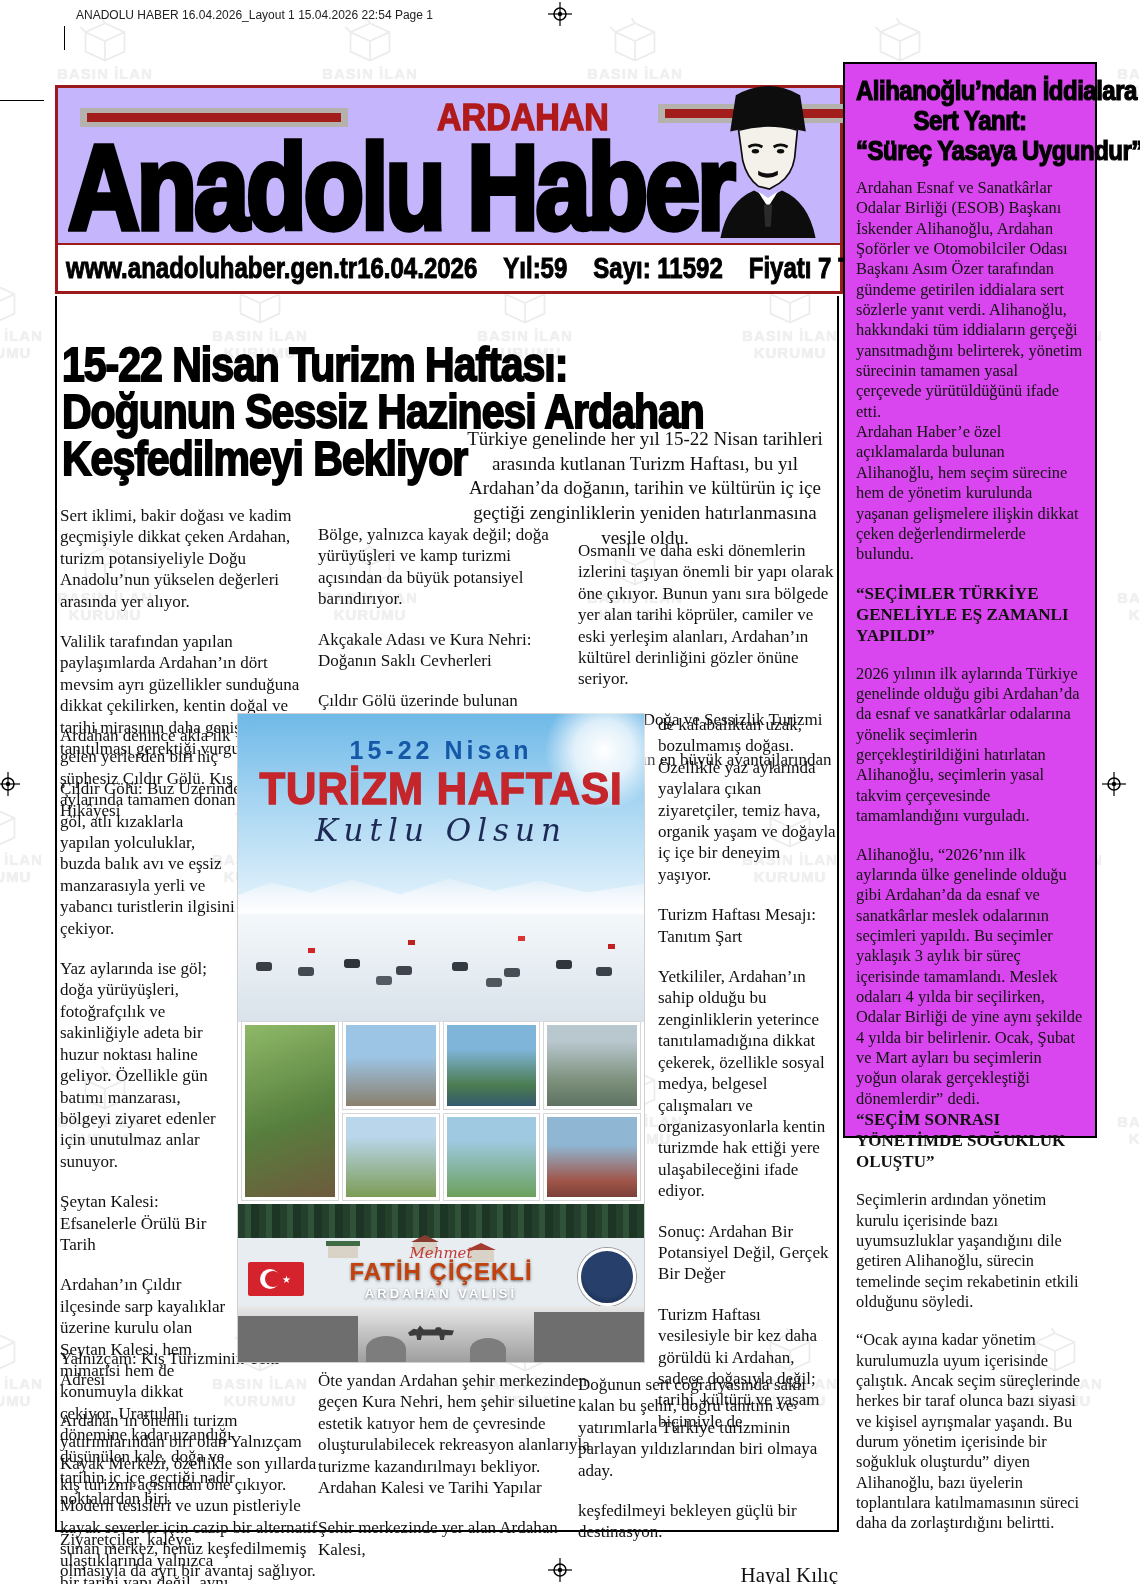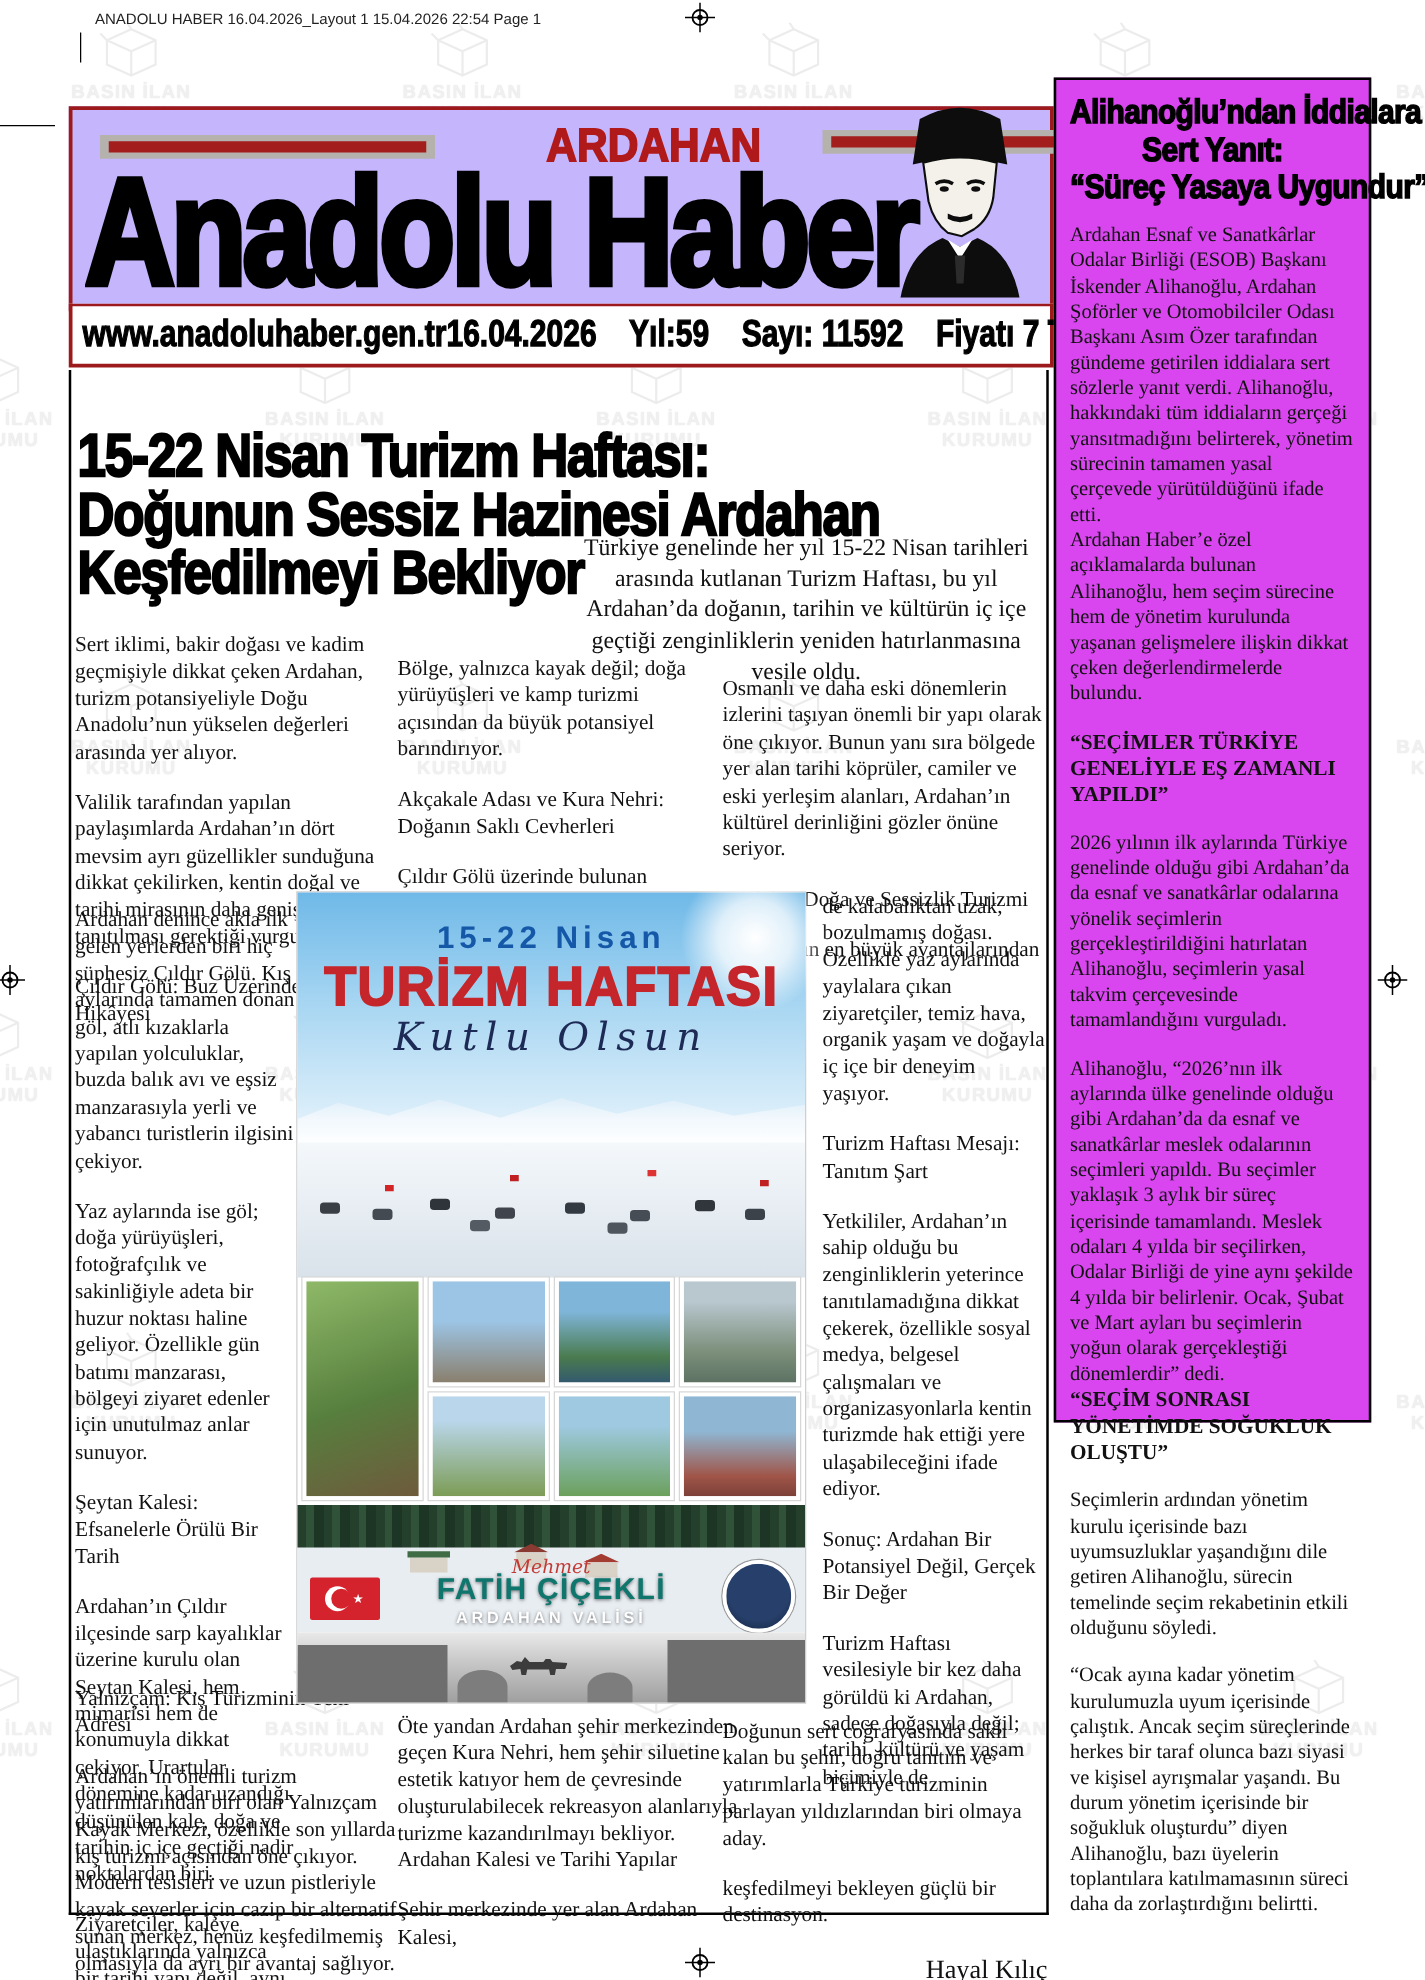--- a/index.html
+++ b/index.html
@@ -99,21 +99,21 @@
     clip-path:polygon(0 100%,50% 0,100% 100%);}
   .p-flag{position:absolute;left:10px;top:58px;width:56px;height:34px;background:#d5232e;border-radius:2px;}
   .p-flag .cres{position:absolute;left:12px;top:7px;width:20px;height:20px;border-radius:50%;background:#fff;}
   .p-flag .cres2{position:absolute;left:17px;top:9px;width:16px;height:16px;border-radius:50%;background:#d5232e;}
   .p-flag .star{position:absolute;left:34px;top:13px;color:#fff;font-size:10px;line-height:10px;}
   .p-seal{position:absolute;right:8px;top:44px;width:52px;height:52px;border-radius:50%;
     background:radial-gradient(circle at 50% 40%,#27406b 0 60%,#12203c 100%);border:3px solid #fff;box-shadow:0 0 0 1px #999;}
   .p-sig{position:absolute;top:40px;left:0;right:0;text-align:center;
     font-family:"DejaVu Serif",serif;font-style:italic;font-size:15px;color:#c23a35;}
   .p-gov{position:absolute;top:54px;left:0;right:0;text-align:center;
-    font-family:"Liberation Sans",sans-serif;font-weight:bold;font-size:24px;color:#0f766e;
+    font-family:"Liberation Sans",sans-serif;font-weight:bold;font-size:24px;color:#c2410c;
     letter-spacing:1px;text-shadow:0 1px 3px rgba(0,0,0,.55);}
   .p-govt{position:absolute;top:82px;left:0;right:0;text-align:center;
     font-family:"Liberation Sans",sans-serif;font-weight:bold;font-size:13px;color:#fff;
     letter-spacing:3px;text-shadow:0 1px 3px rgba(0,0,0,.55);}
   .p-graystrip{position:absolute;top:592px;left:0;right:0;bottom:0;
     background:linear-gradient(180deg,#e9e9e9 0%,#c9c9c9 40%,#9f9f9f 100%);overflow:hidden;}
   .g-bld{position:absolute;background:#6e6e6e;}
   .g-arch{position:absolute;background:#7d7d7d;border-radius:50% 50% 0 0;}
   .g-horse{position:absolute;left:170px;top:18px;width:46px;height:16px;background:#3c3c3c;
     clip-path:polygon(0 55%,12% 30%,20% 35%,26% 10%,34% 35%,58% 35%,62% 20%,70% 20%,74% 35%,100% 40%,96% 70%,80% 70%,78% 100%,70% 100%,68% 72%,30% 72%,28% 100%,20% 100%,18% 70%,4% 75%);}

